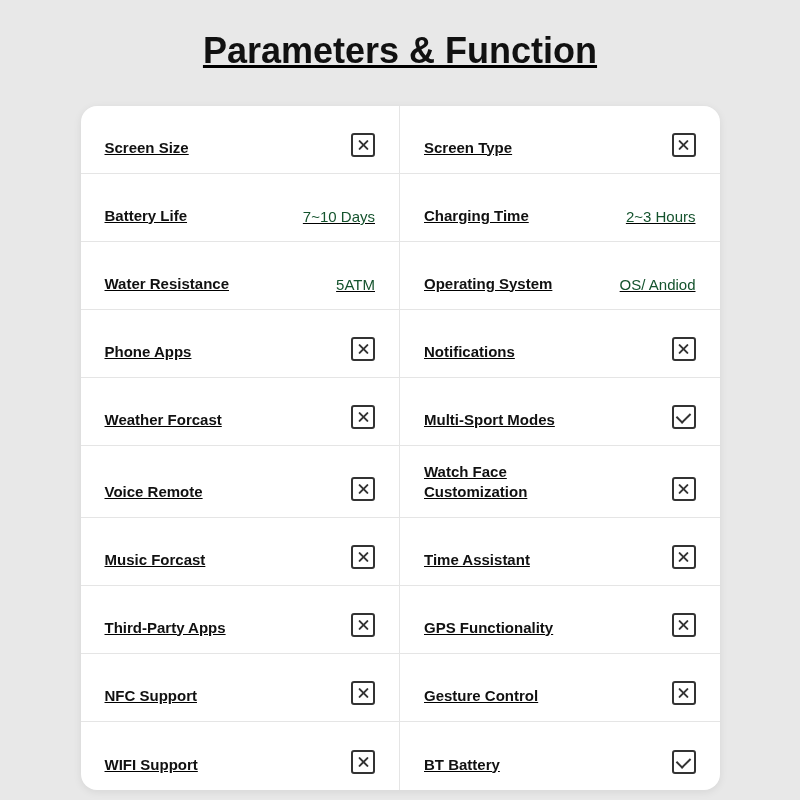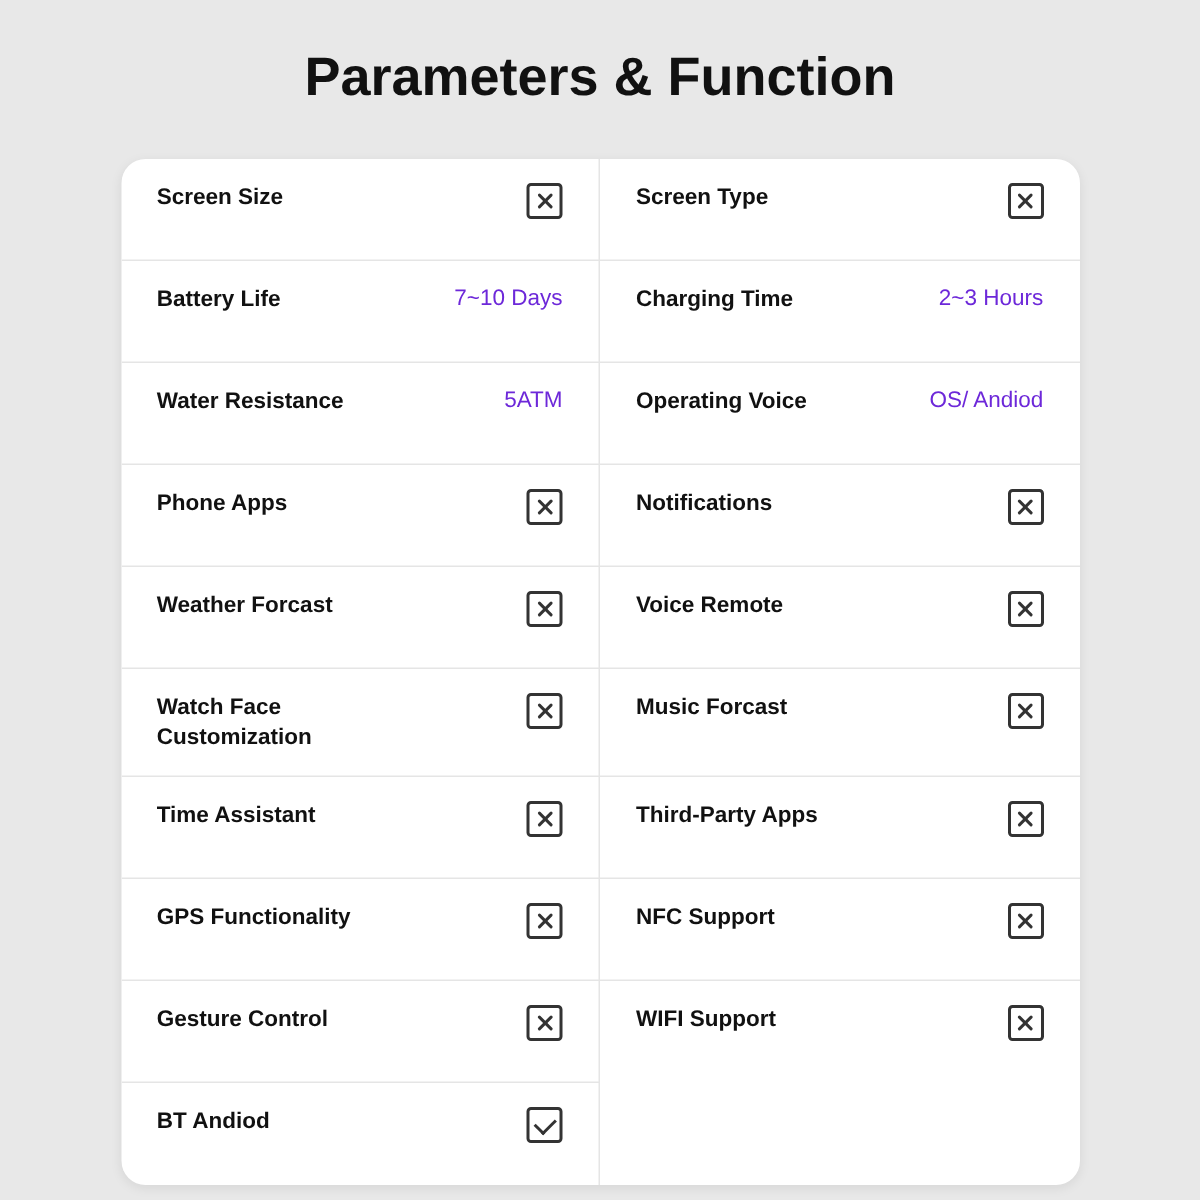--- a/index.html
+++ b/index.html
@@ -9,20 +9,21 @@
       display: flex;
       justify-content: center;
       align-items: center;
       min-height: 800px;
       width: 800px;
       padding: 20px;
     }
     .page-container {
       width: 639px;
       background: #e8e8e8;
+      text-decoration: underline;
     }
     .page-title {
       text-align: center;
       font-size: 36px;
       font-weight: 800;
       color: #111;
       margin-bottom: 24px;
       padding: 10px 0;
     }
     .table-card {
@@ -30,39 +31,39 @@
       border-radius: 16px;
       overflow: hidden;
       box-shadow: 0 2px 8px rgba(0,0,0,0.08);
     }
     .table-grid {
       display: grid;
       grid-template-columns: 1fr 1fr;
     }
     .cell {
       display: flex;
-      align-items: flex-start;
+      align-items: flex-end;
       justify-content: space-between;
       padding: 16px 24px;
       border-bottom: 1px solid #e5e5e5;
       min-height: 68px;
     }
     .cell:nth-child(odd) {
       border-right: 1px solid #e5e5e5;
     }
     .cell-label {
       font-weight: 700;
       font-size: 15px;
       color: #111;
       max-width: 55%;
       line-height: 1.3;
     }
     .cell-value {
       font-size: 15px;
-      color: #6d28d9;
+      color: #14532d;
       font-weight: 400;
     }
     .icon-x {
       width: 24px;
       height: 24px;
       border: 2px solid #333;
       border-radius: 3px;
       display: flex;
       align-items: center;
       justify-content: center;
@@ -126,34 +127,38 @@
         </div>
         <div class="cell">
           <span class="cell-label">Charging Time</span>
           <span class="cell-value">2~3 Hours</span>
         </div>
         <div class="cell">
           <span class="cell-label">Water Resistance</span>
           <span class="cell-value">5ATM</span>
         </div>
         <div class="cell">
-          <span class="cell-label">Operating Voice</span>
+          <span class="cell-label">Operating System</span>
           <span class="cell-value">OS/ Andiod</span>
         </div>
         <div class="cell">
           <span class="cell-label">Phone Apps</span>
           <div class="icon-x"></div>
         </div>
         <div class="cell">
           <span class="cell-label">Notifications</span>
           <div class="icon-x"></div>
         </div>
         <div class="cell">
           <span class="cell-label">Weather Forcast</span>
           <div class="icon-x"></div>
+        </div>
+        <div class="cell">
+          <span class="cell-label">Multi-Sport Modes</span>
+          <div class="icon-check"></div>
         </div>
         <div class="cell">
           <span class="cell-label">Voice Remote</span>
           <div class="icon-x"></div>
         </div>
         <div class="cell">
           <span class="cell-label">Watch Face Customization</span>
           <div class="icon-x"></div>
         </div>
         <div class="cell">
@@ -178,18 +183,18 @@
         </div>
         <div class="cell">
           <span class="cell-label">Gesture Control</span>
           <div class="icon-x"></div>
         </div>
         <div class="cell last">
           <span class="cell-label">WIFI Support</span>
           <div class="icon-x"></div>
         </div>
         <div class="cell last">
-          <span class="cell-label">BT Andiod</span>
+          <span class="cell-label">BT Battery</span>
           <div class="icon-check"></div>
         </div>
       </div>
   </div>
 </div>
 
 </body></html>

